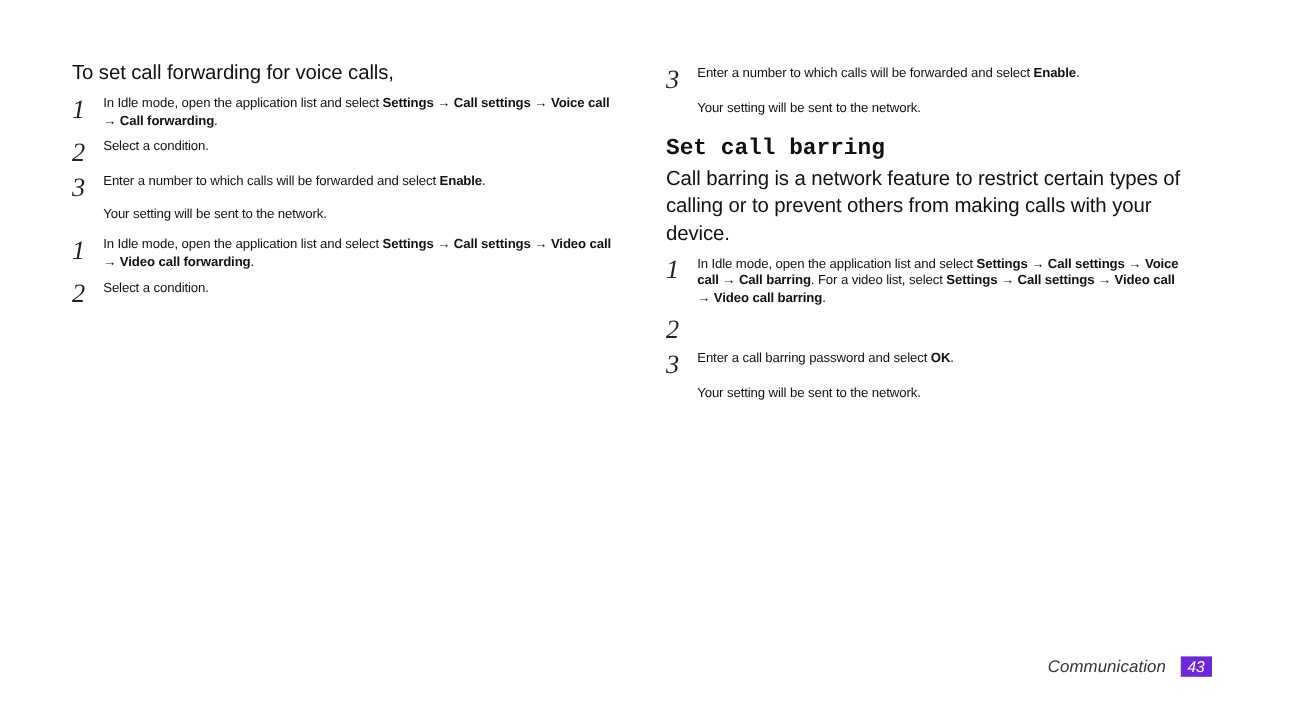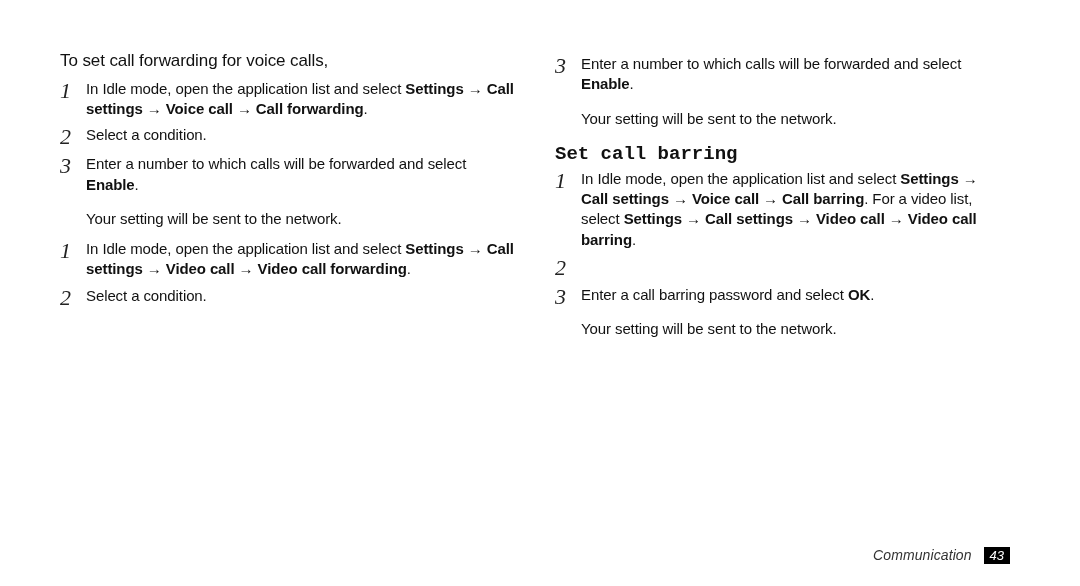--- a/index.html
+++ b/index.html
@@ -57,37 +57,37 @@
     font-style: italic;
     font-size: 22px;
     line-height: 1;
     color: #222;
     width: 26px;
     flex: 0 0 26px;
     text-align: left;
     padding-top: 1px;
   }
   .li-body {
-    font-size: 15px;
+    font-size: 11px;
     line-height: 1.35;
     letter-spacing: -0.1px;
   }
   .b { font-weight: 700; }
   .mt-cont { margin-top: 14px; }
   .footer {
     position: absolute;
     right: 70px;
     bottom: 22px;
     font-size: 14px;
     color: #333;
   }
   .footer .sec { font-style: italic; letter-spacing: 0.1px; text-align: right; }
   .footer .pg {
     display: inline-block;
-    background: #000000;
+    background: #6d28d9;
     color: #fff;
     padding: 1px 6px;
     margin-left: 8px;
     font-style: italic;
     font-size: 13px;
   }
 </style>
 </head>
 <body>
 
@@ -138,20 +138,21 @@
       <li class="li">
         <span class="num">3</span>
         <span class="li-body">
           <span>Enter a number to which calls will be forwarded and select </span><span class="b">Enable</span><span>.</span>
           <div class="mt-cont">Your setting will be sent to the network.</div>
         </span>
       </li>
     </ol>
 
     <h2 class="h2">Set call barring</h2>
+    <p class="p">Call barring is a network feature to restrict certain types of calling or to prevent others from making calls with your device.</p>
 
     <ol class="ol">
       <li class="li">
         <span class="num">1</span>
         <span class="li-body">
           <span>In Idle mode, open the application list and select </span><span class="b">Settings → Call settings → Voice call → Call barring</span><span>. For a video list, select </span><span class="b">Settings → Call settings → Video call → Video call barring</span><span>.</span>
         </span>
       </li>
       <li class="li">
         <span class="num">2</span>

